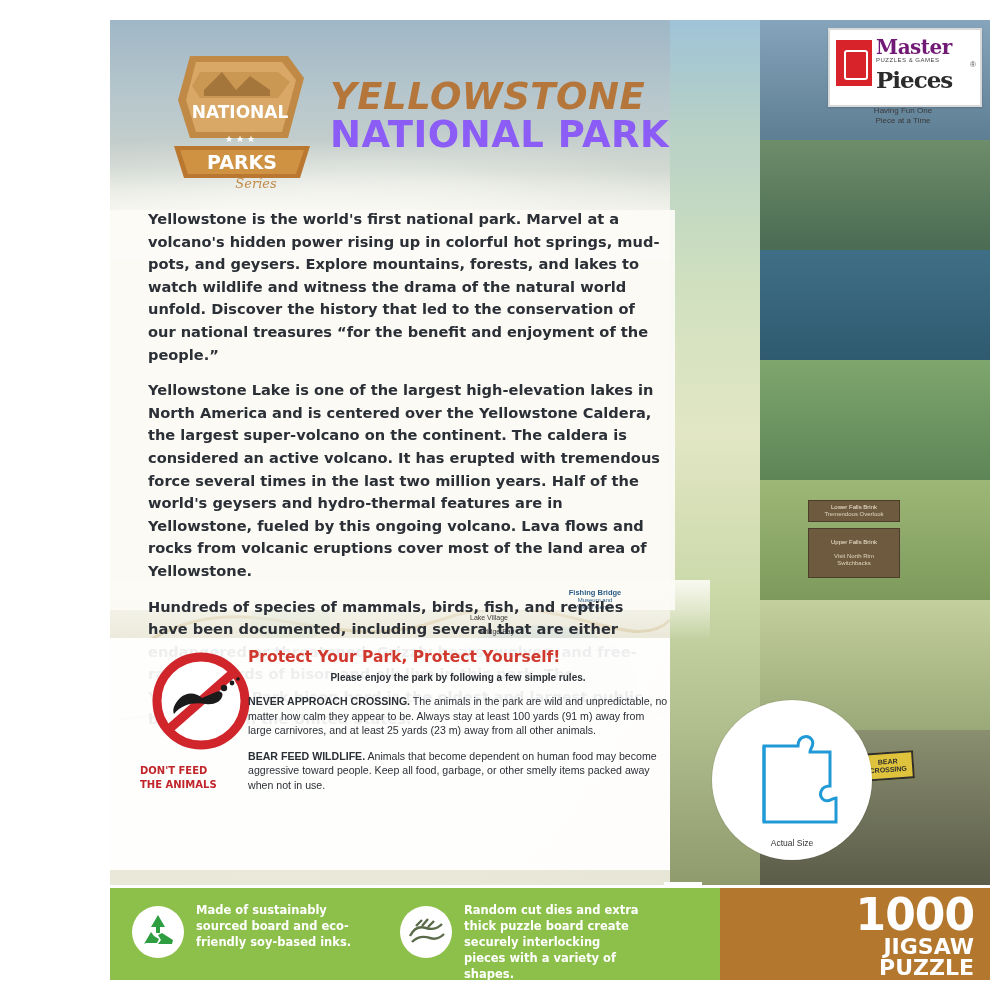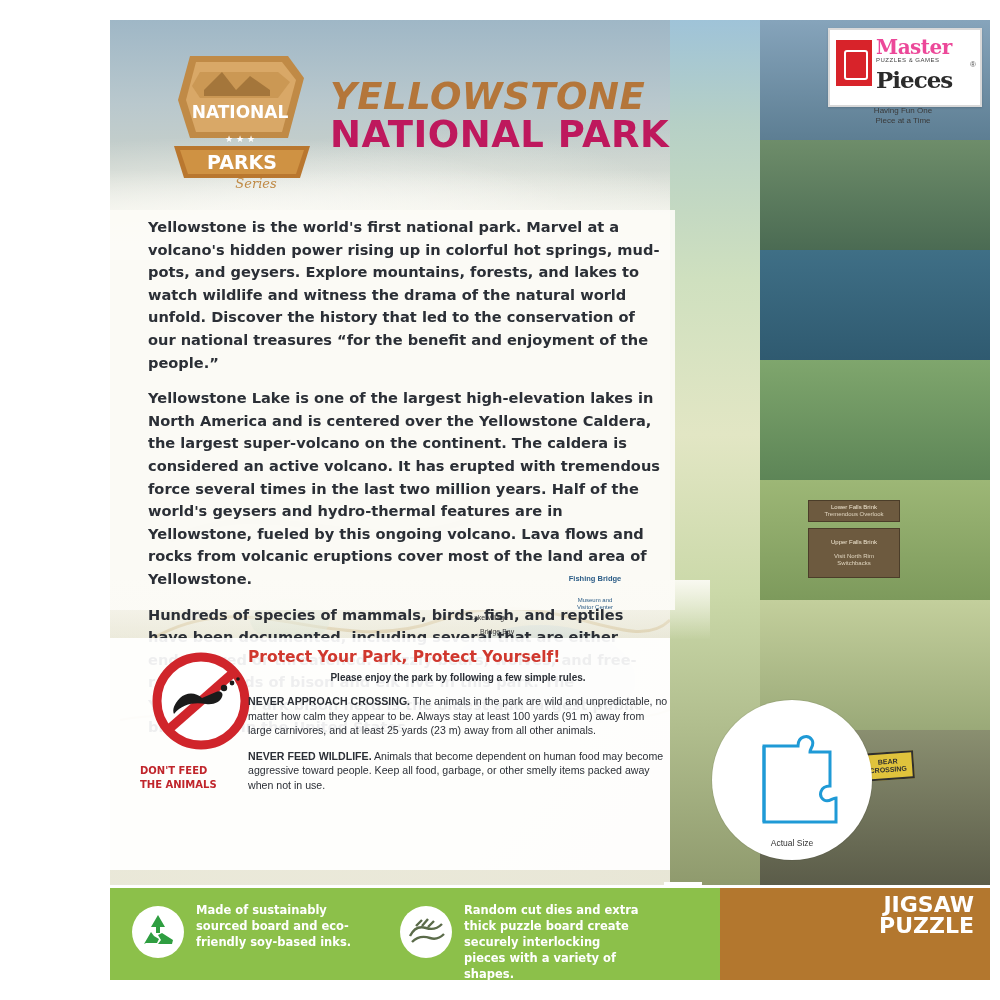--- a/index.html
+++ b/index.html
@@ -84,31 +84,31 @@
   
   .np-logo{position:absolute;left:170px;top:38px;width:145px;height:150px;}
 
   
   .title{
     position:absolute;left:330px;top:78px;width:420px;
     font-family:"DejaVu Sans", sans-serif;
     font-weight:bold;font-size:37px;line-height:38px;letter-spacing:.5px;
   }
   .title .l1{color:#b4763a;display:block;font-style:italic;}
-  .title .l2{color:#be185d;display:block;}
+  .title .l2{color:#8b5cf6;display:block;}
 
   
   .mp-logo{position:absolute;right:22px;top:28px;width:150px;height:90px;}
   .mp-box{
     width:150px;height:75px;background:#ffffff;border:2px solid #d9d9d9;
     box-shadow:0 1px 2px rgba(0,0,0,.15);position:relative;
   }
   .mp-master{
     position:absolute;left:46px;top:5px;font-family:"DejaVu Serif", serif;
-    font-weight:bold;font-size:20px;color:#ec4899;letter-spacing:-.5px;
+    font-weight:bold;font-size:20px;color:#701a75;letter-spacing:-.5px;
   }
   .mp-sub{
     position:absolute;left:46px;top:27px;font-size:6px;color:#444;letter-spacing:.5px;
   }
   .mp-pieces{
     position:absolute;left:46px;top:36px;font-family:"DejaVu Serif", serif;
     font-weight:bold;font-size:23px;color:#2b2b2b;letter-spacing:-1px;
   }
   .mp-sq{
     position:absolute;left:6px;top:10px;width:36px;height:46px;background:#d8232a;
@@ -122,21 +122,21 @@
     position:absolute;left:0;top:78px;width:150px;text-align:center;
     font-size:8px;color:#3a3a3a;line-height:10px;
   }
 
   
   .body-copy{
     position:absolute;left:148px;top:208px;width:512px;
     color:#2b2f36;font-size:14.6px;line-height:22.6px;font-weight:bold;
     font-family:"DejaVu Sans", sans-serif;
   }
-  .body-copy p{margin:8px 0 13px 0;}
+  .body-copy p{margin:0 0 13px 0;}
 
   
   .safety-panel{
     position:absolute;left:110px;top:638px;width:560px;height:232px;
     background:rgba(255,255,255,.92);
   }
   .no-feed{position:absolute;left:152px;top:652px;width:98px;height:110px;}
   .no-feed-cap{
     position:absolute;left:140px;top:764px;width:122px;text-align:left;
     color:#c0252b;font-weight:bold;font-size:10px;line-height:14px;
@@ -219,21 +219,21 @@
       <div class="rs-seg rs4"></div>
       <div class="rs-seg rs5"></div>
       <div class="rs-seg rs6"></div>
       <div class="rs-seg rs7"></div>
     </div>
 
     <div class="text-overlay"></div>
     <div class="text-overlay-2"></div>
   </div>
 
-  <div style="position:absolute;left:540px;top:574px;width:110px;text-align:center;color:#2b5c86;font-size:7.5px;font-weight:bold;line-height:9px;">
+  <div style="position:absolute;left:540px;top:588px;width:110px;text-align:center;color:#2b5c86;font-size:7.5px;font-weight:bold;line-height:9px;">
     <span>Fishing Bridge</span>
   </div>
   <div style="position:absolute;left:540px;top:597px;width:110px;text-align:center;color:#2b5c86;font-size:6px;line-height:7px;white-space:pre-line;">Museum and
 Visitor Center</div>
   <div style="position:absolute;left:470px;top:614px;color:#3c3c3c;font-size:7px;">Lake Village</div>
   <div style="position:absolute;left:480px;top:628px;color:#3c3c3c;font-size:7px;">Bridge Bay</div>
 
   <div style="position:absolute;left:808px;top:500px;width:86px;background:#6d5a3f;border:1px solid #4b3d29;padding:3px 2px;color:#f1e7d2;font-size:6px;line-height:7px;text-align:center;">
     <div>Lower Falls Brink</div>
     <div style="opacity:.85;">Tremendous Overlook</div>
@@ -301,21 +301,21 @@
   </div>
 
   <div class="safety-text">
     <p class="safety-title">Protect Your Park, Protect Yourself!</p>
     <p class="safety-lead">Please enjoy the park by following a few simple rules.</p>
 
     <p class="safety-rule">
       <b>NEVER APPROACH CROSSING.</b><span> The animals in the park are wild and unpredictable, no matter how calm they appear to be. Always stay at least 100 yards (91 m) away from large carnivores, and at least 25 yards (23 m) away from all other animals.</span>
     </p>
     <p class="safety-rule">
-      <b>NEVER FEED WILDLIFE.</b><span> Animals that become dependent on human food may become aggressive toward people. Keep all food, garbage, or other smelly items packed away when not in use.</span>
+      <b>BEAR FEED WILDLIFE.</b><span> Animals that become dependent on human food may become aggressive toward people. Keep all food, garbage, or other smelly items packed away when not in use.</span>
     </p>
   </div>
 
   <div class="actual-size">
     <svg viewBox="0 0 160 160" width="160" height="160">
       <path d="M52 46 L86 46 C86 36 96 34 100 40 C103 45 98 48 98 52 L118 52 L118 86 C108 86 106 96 112 100 C117 103 120 98 124 98 L124 122 L52 122 Z" fill="none" stroke="#1f9ad6" stroke-width="3"></path>
       <path d="M52 46 L52 122" fill="none" stroke="#1f9ad6" stroke-width="3"></path>
     </svg>
     <div class="as-label">Actual Size</div>
   </div>
@@ -344,18 +344,19 @@
             <path d="M10 30 C14 22 20 20 26 22 C32 24 38 22 42 18"></path>
             <path d="M12 36 C18 30 24 30 30 32 C36 34 40 32 44 28"></path>
             <path d="M16 20 L22 14 M22 20 L28 13 M28 21 L34 15"></path>
           </g>
         </svg>
       </div>
       <div class="tx">Random cut dies and extra thick puzzle board create securely interlocking pieces with a variety of shapes.</div>
     </div>
 
     <div class="count">
+      <span class="n">1000</span>
       <span class="j">JIGSAW</span>
       <span class="p">PUZZLE</span>
     </div>
   </div>
 
 </div>
 
 </body></html>

